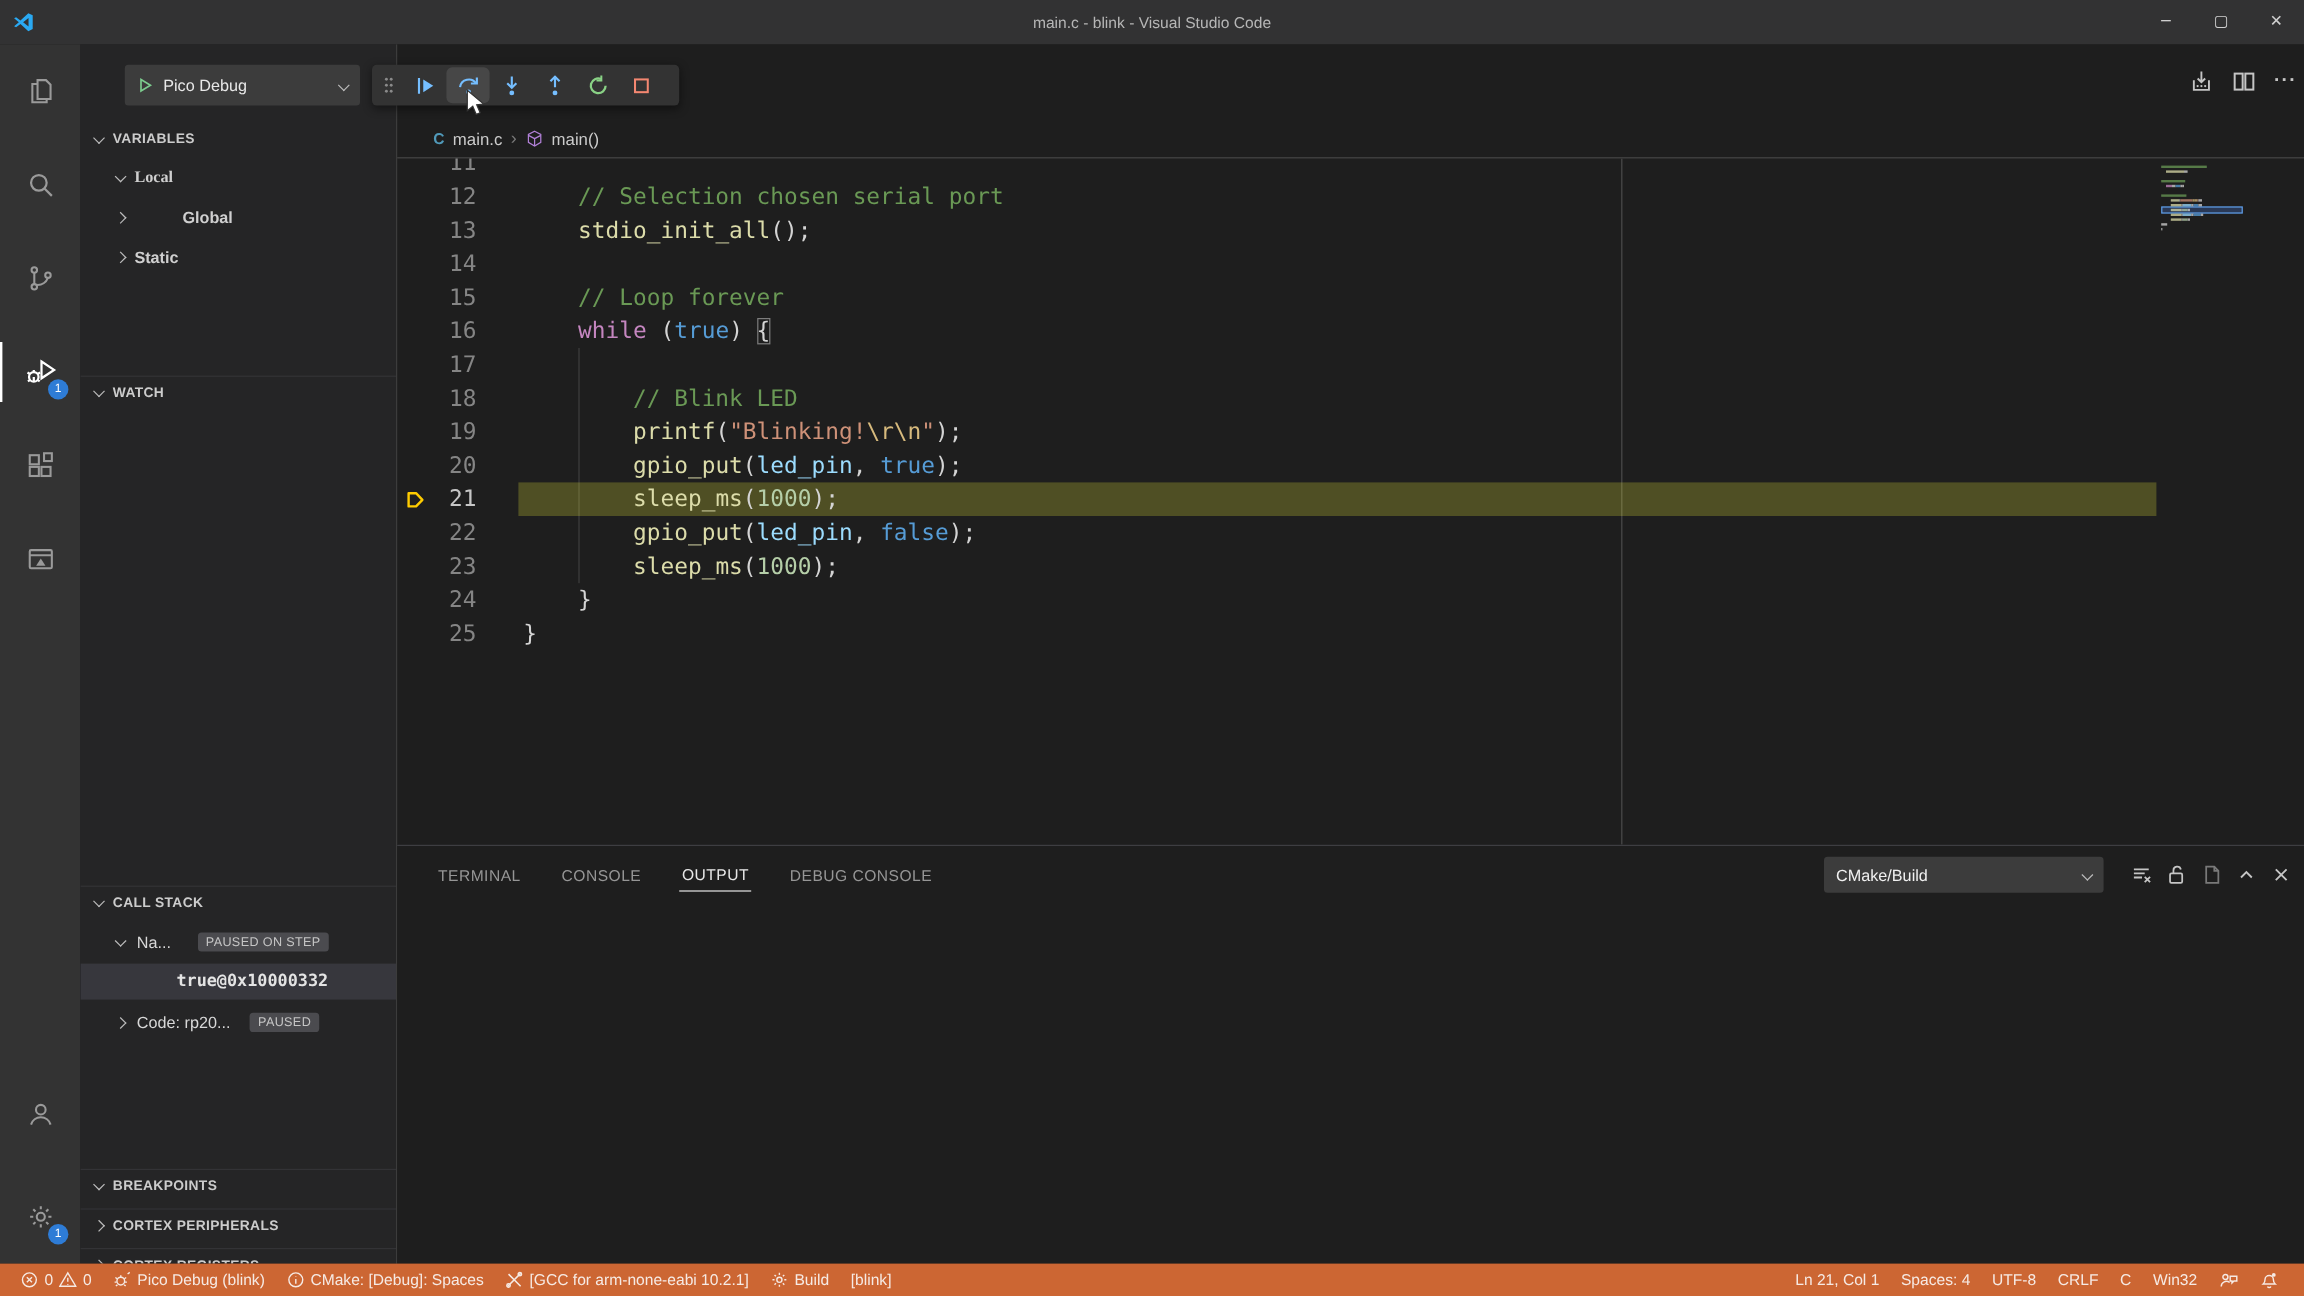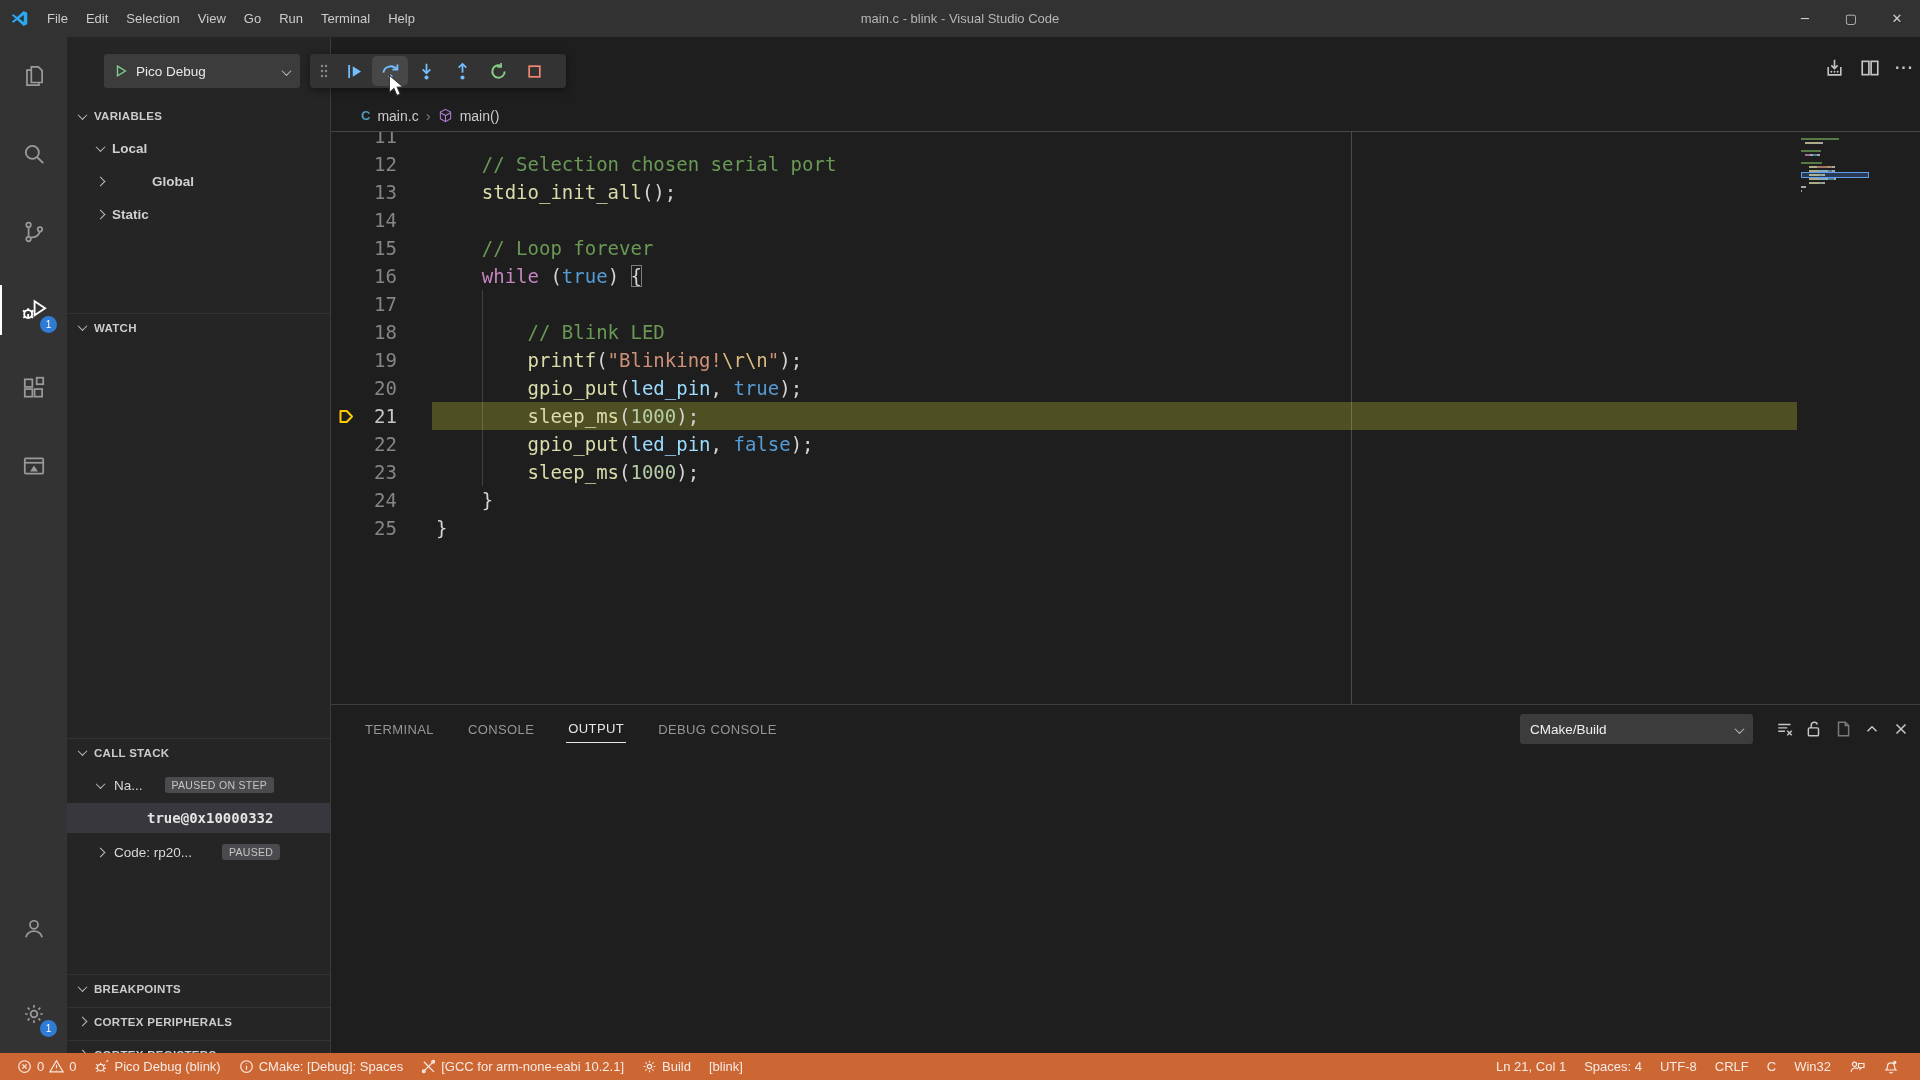--- a/index.html
+++ b/index.html
@@ -106,30 +106,20 @@
 <body>
 
 <div class="screen">
 
   <div class="titlebar">
     <span class="vslogo">
       <svg width="19" height="19" viewBox="0 0 24 24">
           <path fill="#2aa9f2" d="M17.2 2.6 8.9 10.2 4.3 6.7 2.2 7.8l5 4.2-5 4.2 2.1 1.1 4.6-3.5 8.3 7.6 4.6-2.2V4.8zM17.4 7.6v8.8L11.7 12z"></path>
         </svg>
     </span>
-    <nav class="menus">
-      <span>File</span>
-      <span>Edit</span>
-      <span>Selection</span>
-      <span>View</span>
-      <span>Go</span>
-      <span>Run</span>
-      <span>Terminal</span>
-      <span>Help</span>
-    </nav>
     <div class="wintitle">main.c - blink - Visual Studio Code</div>
     <div class="wincontrols">
       <div>─</div>
       <div>▢</div>
       <div>✕</div>
     </div>
   </div>
 
   <div class="activitybar">
     <div class="aitem">
@@ -196,21 +186,21 @@
           <path d="M4 2.5l9 5.5-9 5.5z"></path>
         </svg>
       <span>Pico Debug</span>
       <span class="chevwrap"><i class="chev down"></i></span>
     </div>
 
     <div class="shead" style="top:65px;border-top:none;">
       <i class="chev down"></i>
         <span>VARIABLES</span>
     </div>
-    <div class="srow" style="top:96px;">
+    <div class="srow" style="top:96px;font-family:Liberation Serif, serif;">
       <i class="chev down"></i>
         <span>Local</span>
     </div>
     <div class="srow" style="top:129px;gap:48px;">
       <i class="chev right"></i>
         <span>Global</span>
     </div>
     <div class="srow" style="top:162px;">
       <i class="chev right"></i>
         <span>Static</span>
@@ -229,21 +219,21 @@
       <i class="chev down"></i>
       <span style="font-weight:normal;color:#d8d8d8;">Na...</span>
       <span class="badge" style="margin-left:12px;">PAUSED ON STEP</span>
     </div>
     <div class="framerow" style="top:766px;">
       <span>true@0x10000332</span>
     </div>
     <div class="srow plain" style="top:800px;gap:10px;">
       <i class="chev right"></i>
       <span style="color:#d8d8d8;">Code: rp20...</span>
-      <span class="badge" style="margin-left:20px;">PAUSED</span>
+      <span class="badge" style="margin-left:6px;">PAUSED</span>
     </div>
 
     <div class="shead" style="top:937px;">
       <i class="chev down"></i>
         <span>BREAKPOINTS</span>
     </div>
     <div class="shead" style="top:970px;">
       <i class="chev right"></i>
         <span>CORTEX PERIPHERALS</span>
     </div>

